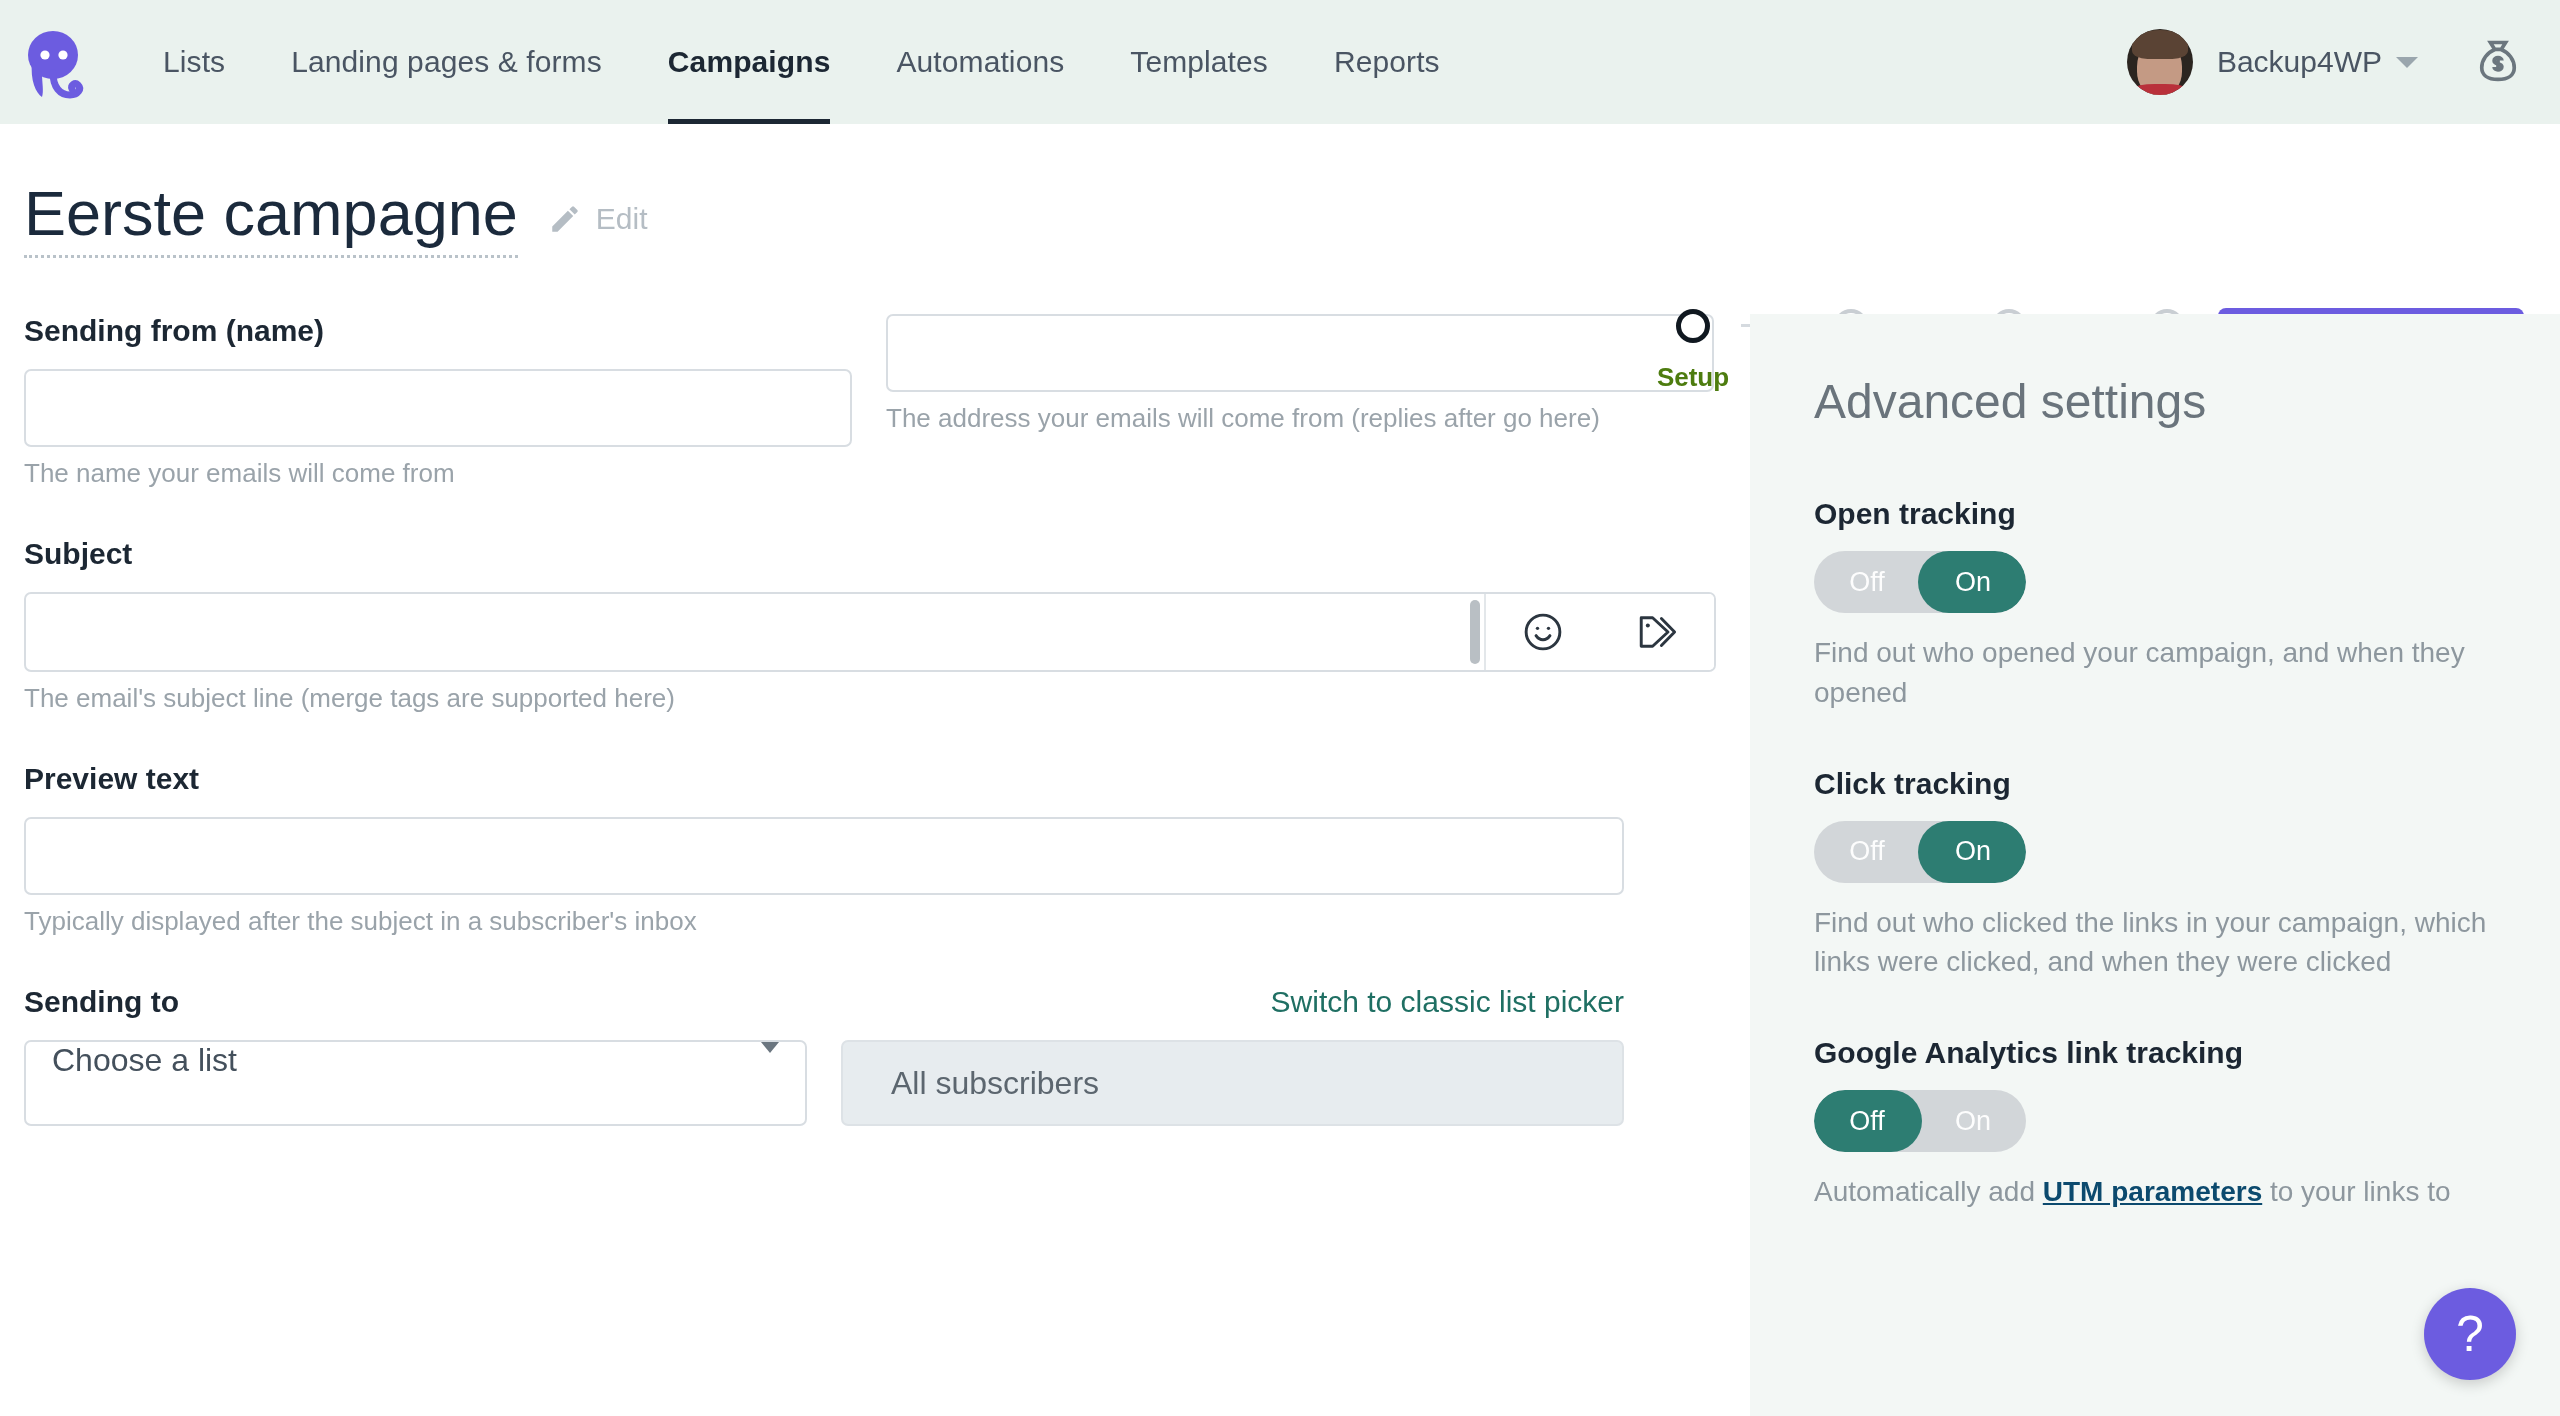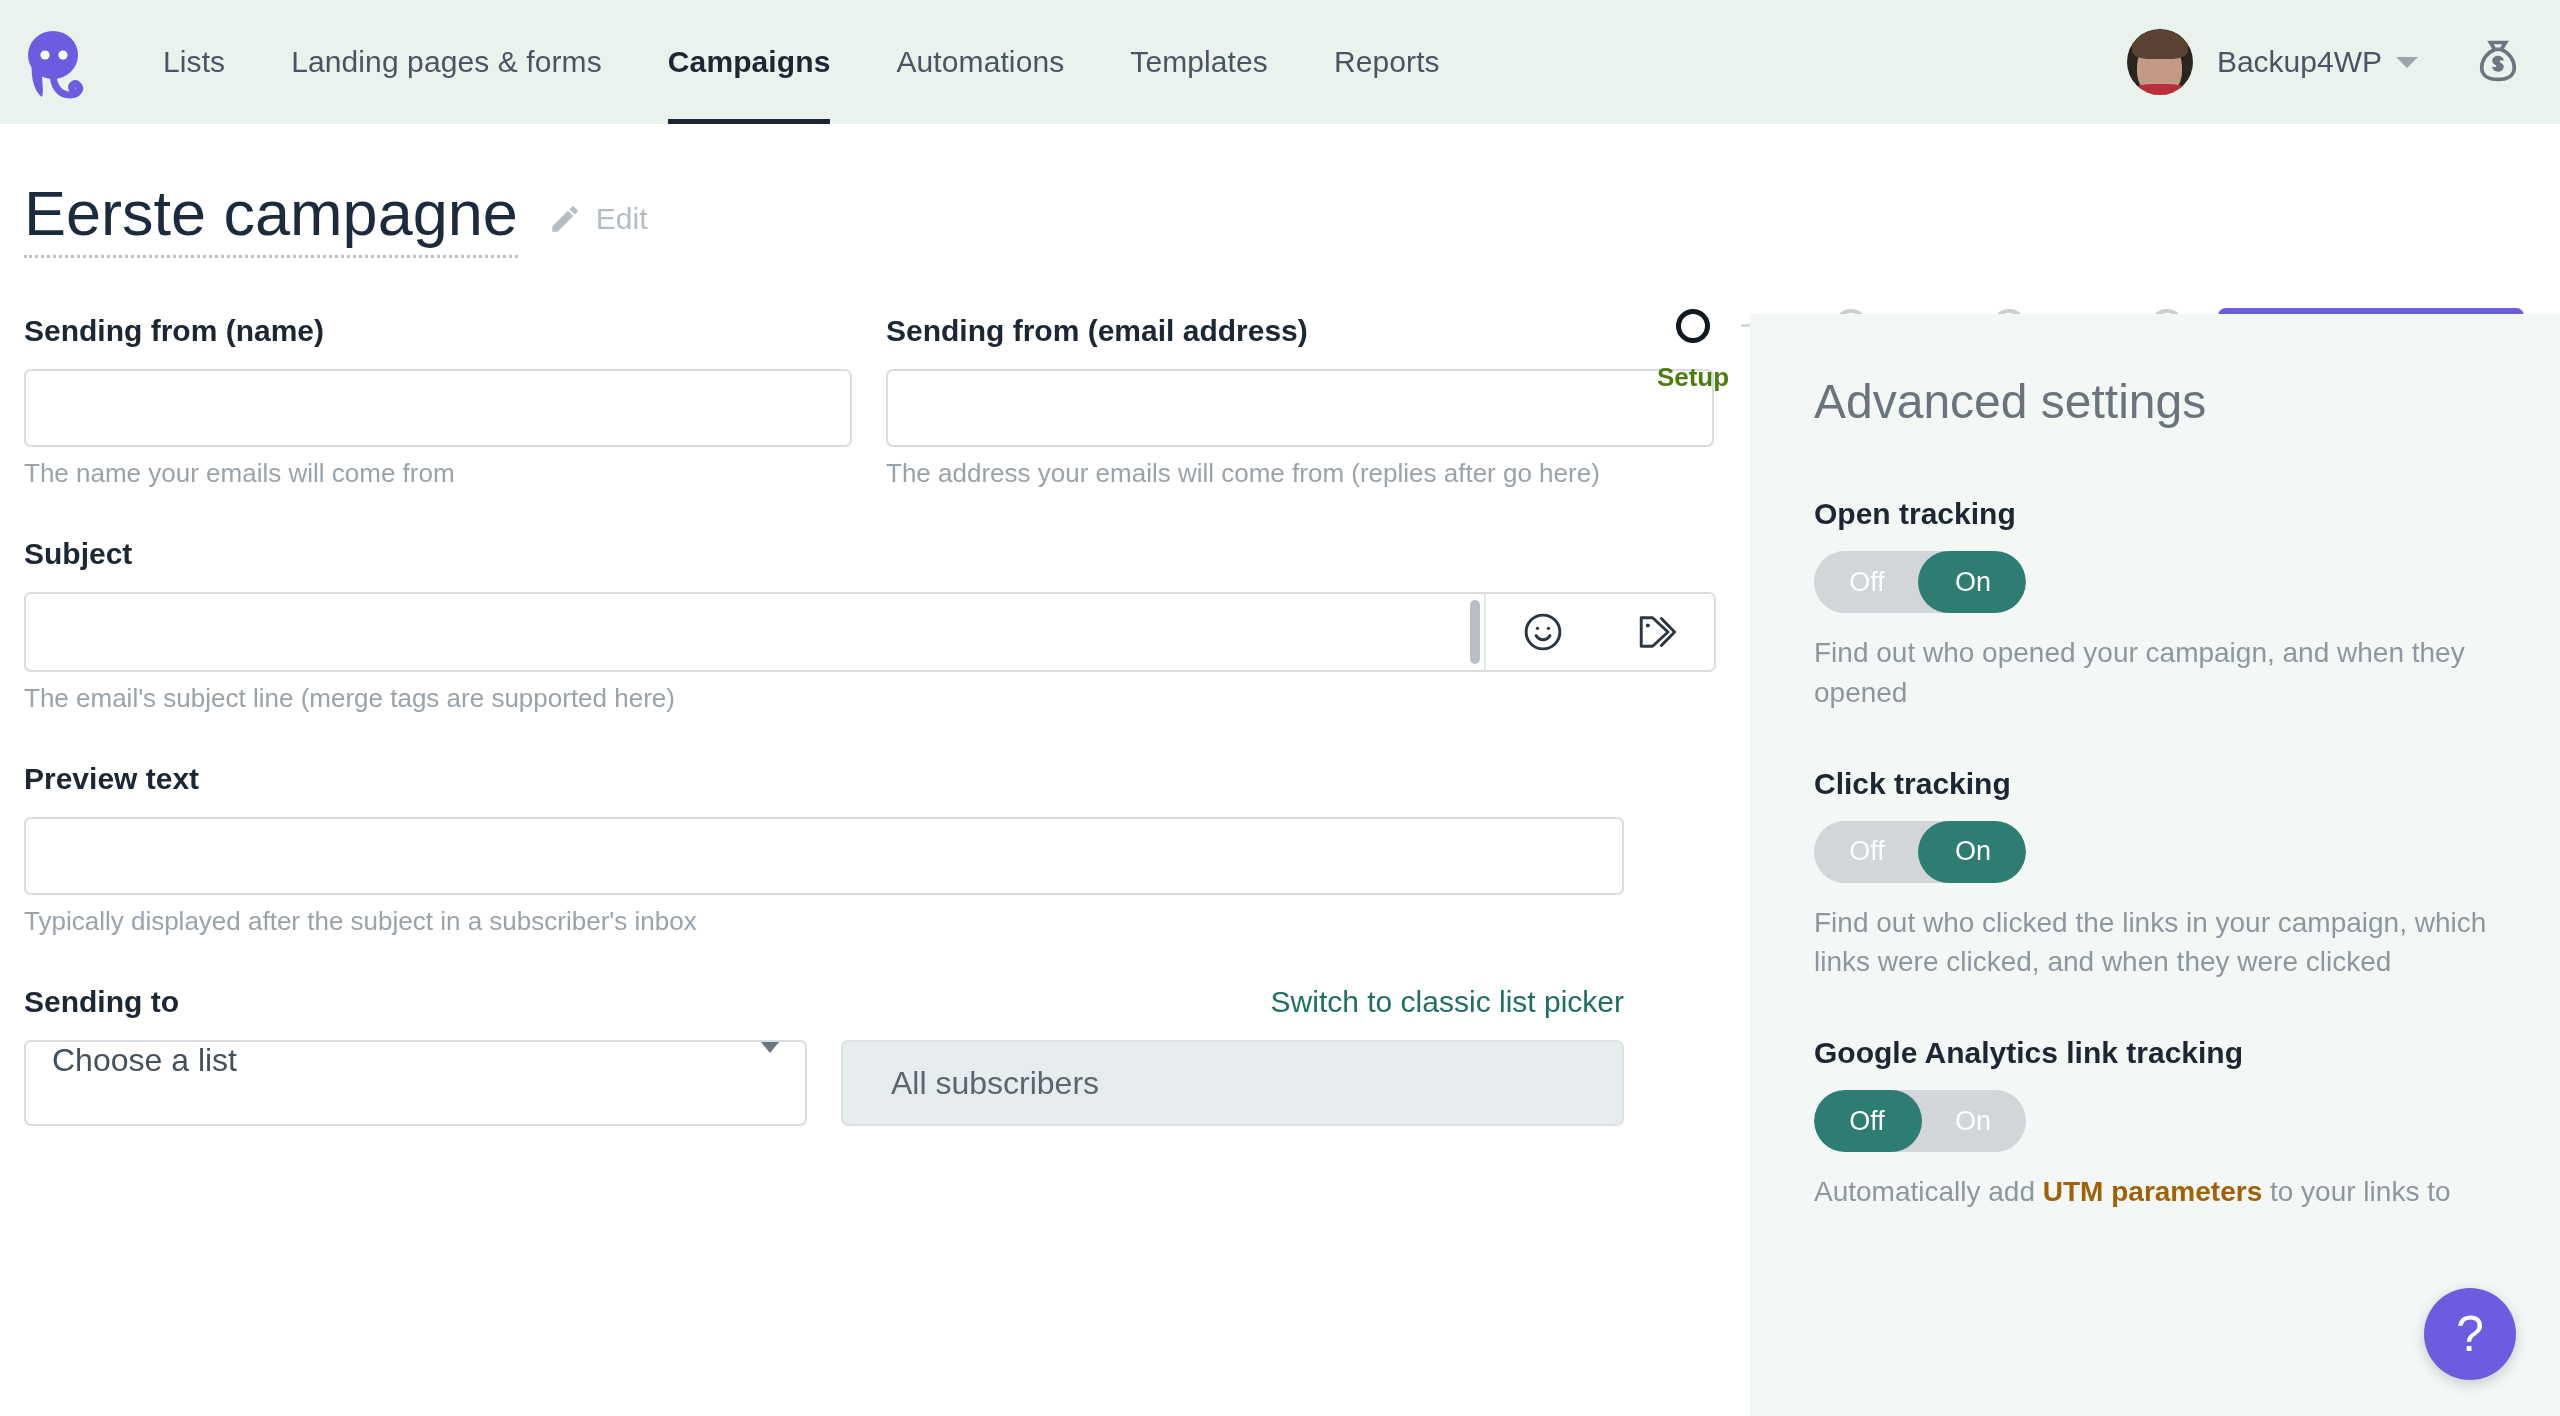--- a/index.html
+++ b/index.html
@@ -279,21 +279,21 @@
     flex: 1; text-align: center;
     font-size: 27px; color: #ffffff;
   }
   .toggle.on  .tlabel.lbl-off { color: #ffffff; opacity: .95; }
   .toggle.off .tlabel.lbl-on  { color: #ffffff; opacity: .95; }
   .sdesc {
     font-size: 28px; color: #8d979e;
     line-height: 1.42; margin-top: 20px;
     max-width: 690px;
   }
-  .sdesc b { color: #a16207; font-weight: 700; }
+  .sdesc b { color: #0c4a6e; font-weight: 700; text-decoration: underline; }
 
   .help-fab {
     position: fixed;
     right: 44px; bottom: 36px;
     width: 92px; height: 92px;
     border-radius: 50%;
     background: #6c5ce0;
     color: #fff;
     display: flex; align-items: center; justify-content: center;
     font-size: 50px;
@@ -381,21 +381,20 @@
 
   <div class="main-col">
 
     <div class="field-row">
       <div class="field">
         <label class="flabel">Sending from (name)</label>
         <input class="finput" type="text" placeholder="" style="">
         <span class="fhelp">The name your emails will come from</span>
       </div>
       <div class="field">
-        <label class="flabel">Sending from (email address)</label>
         <input class="finput" type="text" placeholder="" style="">
         <span class="fhelp">The address your emails will come from (replies after go here)</span>
       </div>
     </div>
 
     <div class="sec">
       <label class="flabel">Subject</label>
       <div class="subject-shell">
         <input class="subject-input" type="text" placeholder="" style="">
         <div class="subject-handle"></div>

